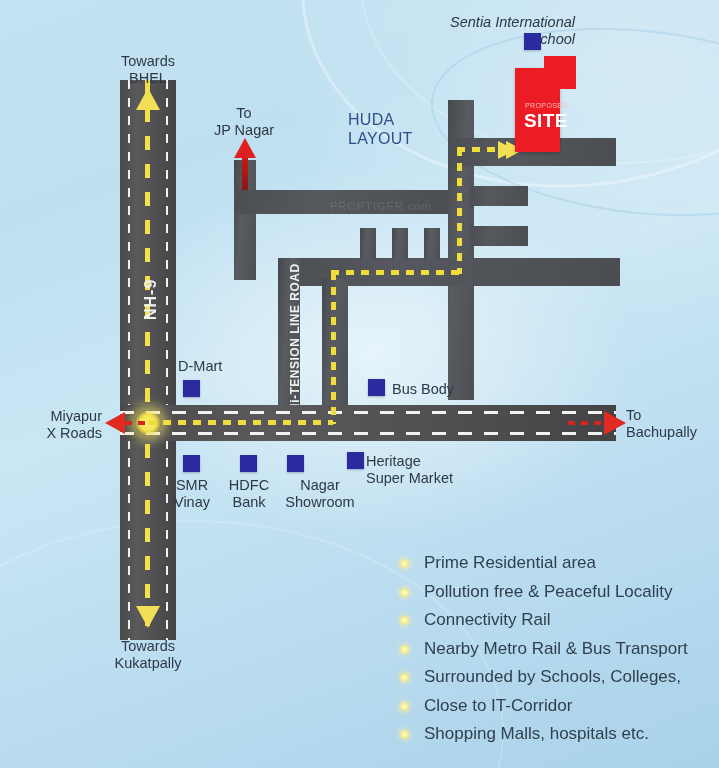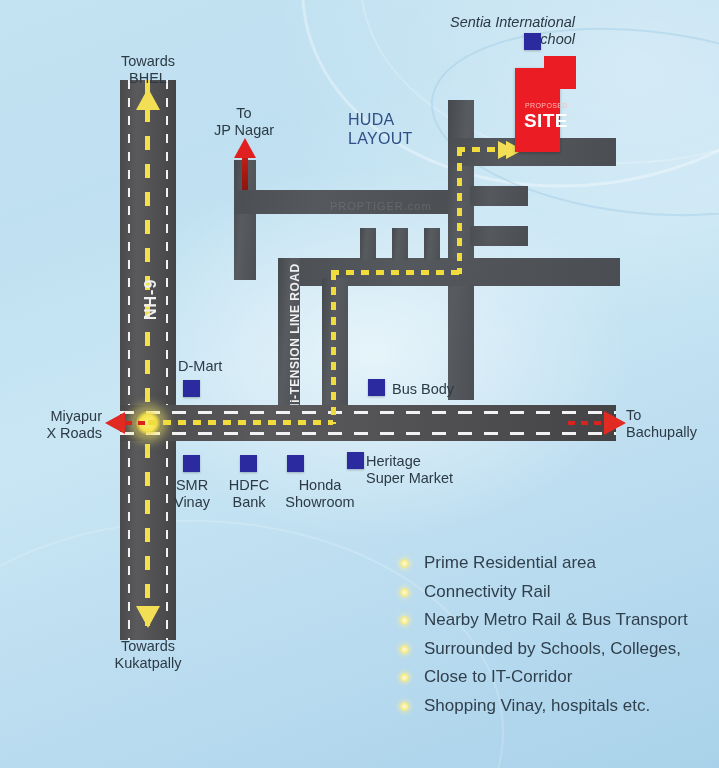--- a/index.html
+++ b/index.html
@@ -311,21 +311,21 @@
 
   <div class="marker" style="left:183px; top:455px;"></div>
   <div class="label center" style="left:160px; top:477px; width:64px;">SMR
 Vinay</div>
 
   <div class="marker" style="left:240px; top:455px;"></div>
   <div class="label center" style="left:216px; top:477px; width:66px;">HDFC
 Bank</div>
 
   <div class="marker" style="left:287px; top:455px;"></div>
-  <div class="label center" style="left:280px; top:477px; width:80px;">Honda
+  <div class="label center" style="left:280px; top:477px; width:80px;">Nagar
 Showroom</div>
 
   <div class="marker" style="left:347px; top:452px;"></div>
   <div class="label" style="left:366px; top:453px;">Heritage
 Super Market</div>
 
   <div class="label center" style="left:104px; top:53px; width:88px;">Towards
 BHEL</div>
   <div class="label center" style="left:198px; top:105px; width:92px;">To
 JP Nagar</div>
@@ -339,33 +339,37 @@
   <div class="label huda" style="left:348px; top:110px;">HUDA
 LAYOUT</div>
 
   <div id="features">
     <div class="feature">
       <span class="bullet"></span>
       <span>Prime Residential area</span>
     </div>
     <div class="feature">
       <span class="bullet"></span>
+      <span>Pollution free &amp; Peaceful Locality</span>
+    </div>
+    <div class="feature">
+      <span class="bullet"></span>
       <span>Connectivity Rail</span>
     </div>
     <div class="feature">
       <span class="bullet"></span>
       <span>Nearby Metro Rail &amp; Bus Transport</span>
     </div>
     <div class="feature">
       <span class="bullet"></span>
       <span>Surrounded by Schools, Colleges,</span>
     </div>
     <div class="feature">
       <span class="bullet"></span>
       <span>Close to IT-Corridor</span>
     </div>
     <div class="feature">
       <span class="bullet"></span>
-      <span>Shopping Vinay, hospitals etc.</span>
+      <span>Shopping Malls, hospitals etc.</span>
     </div>
   </div>
 
 </div>
 
 </body></html>

